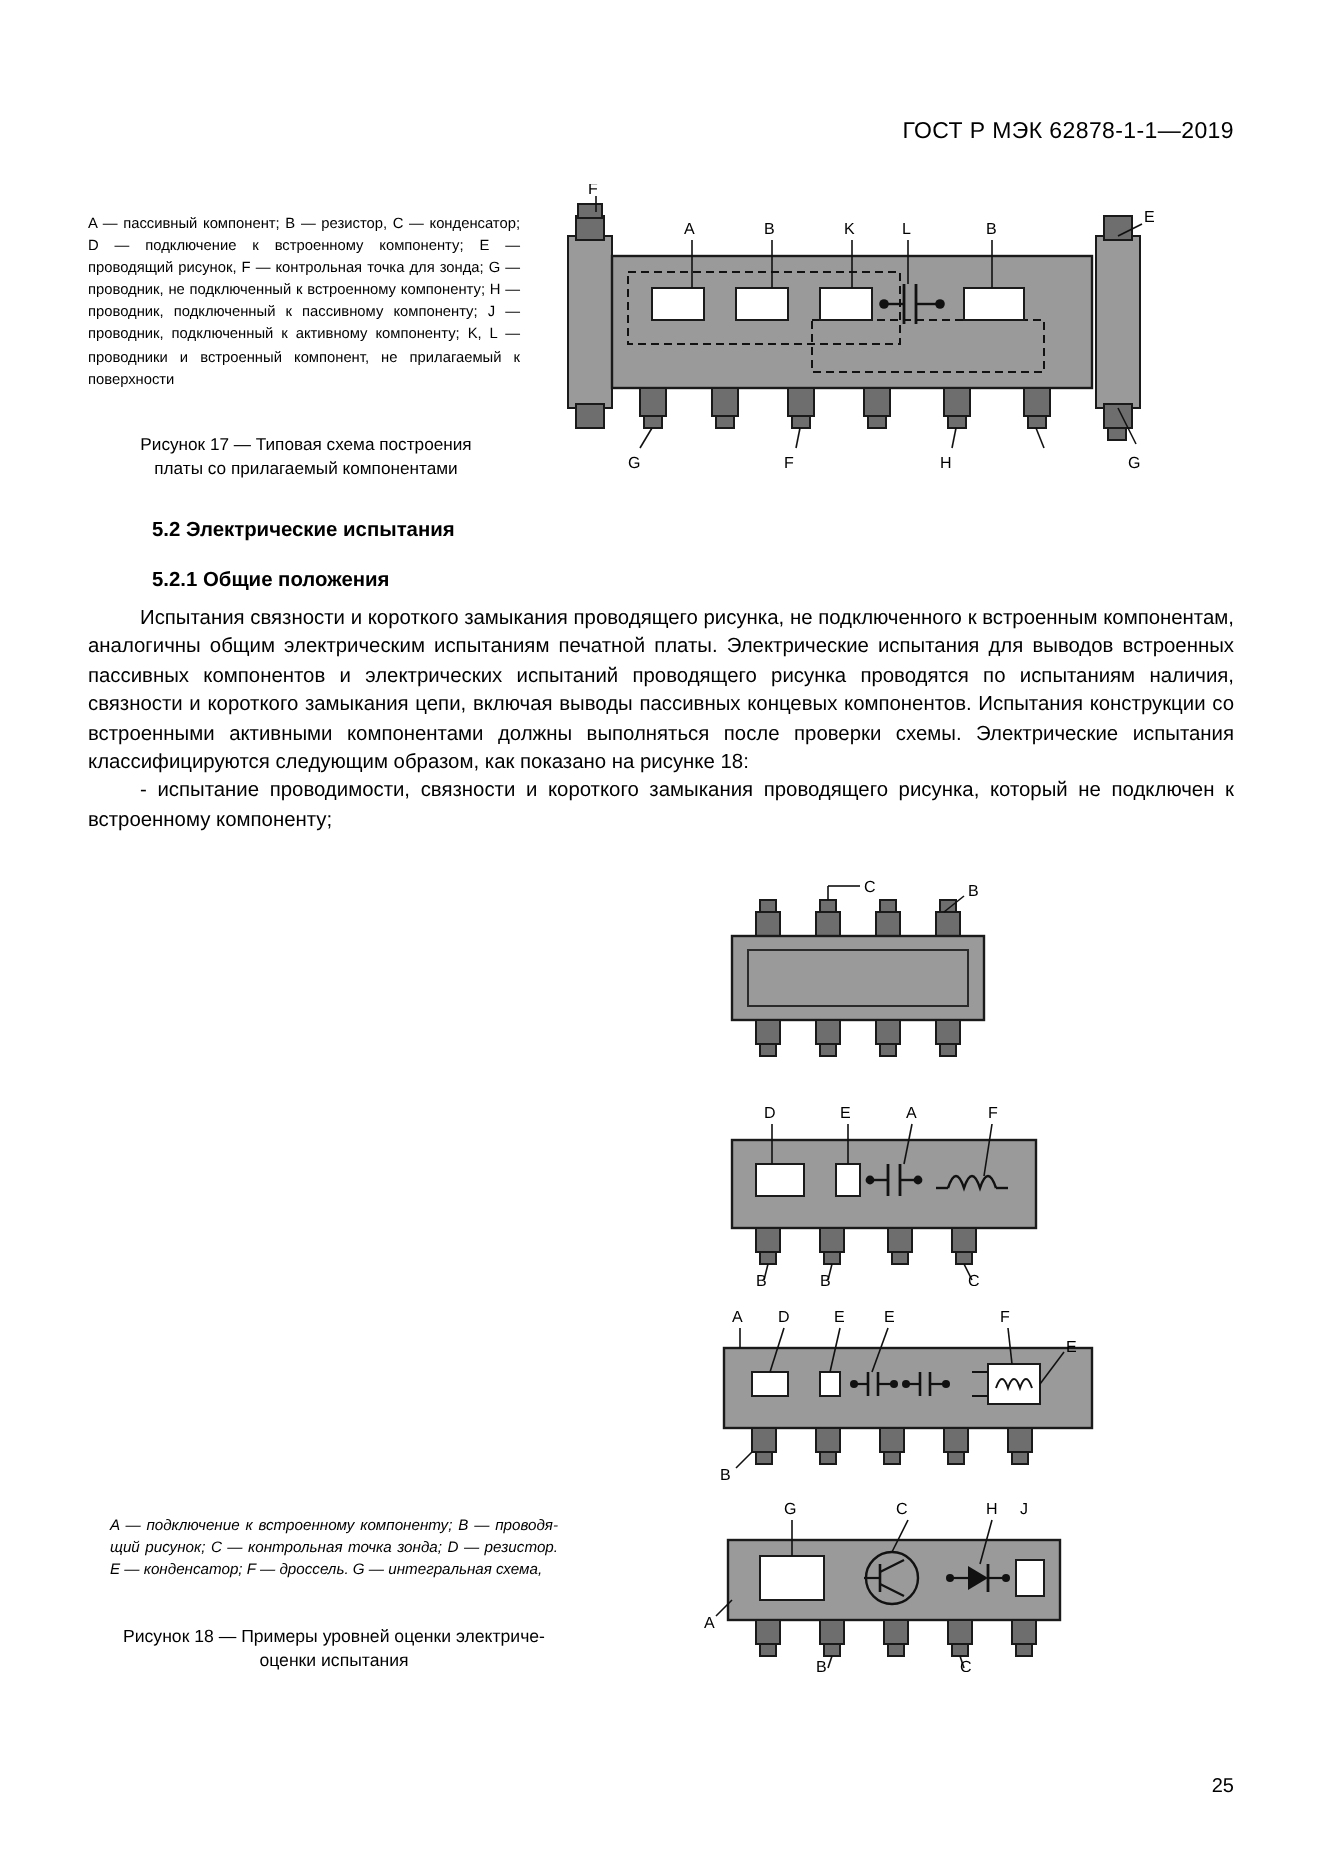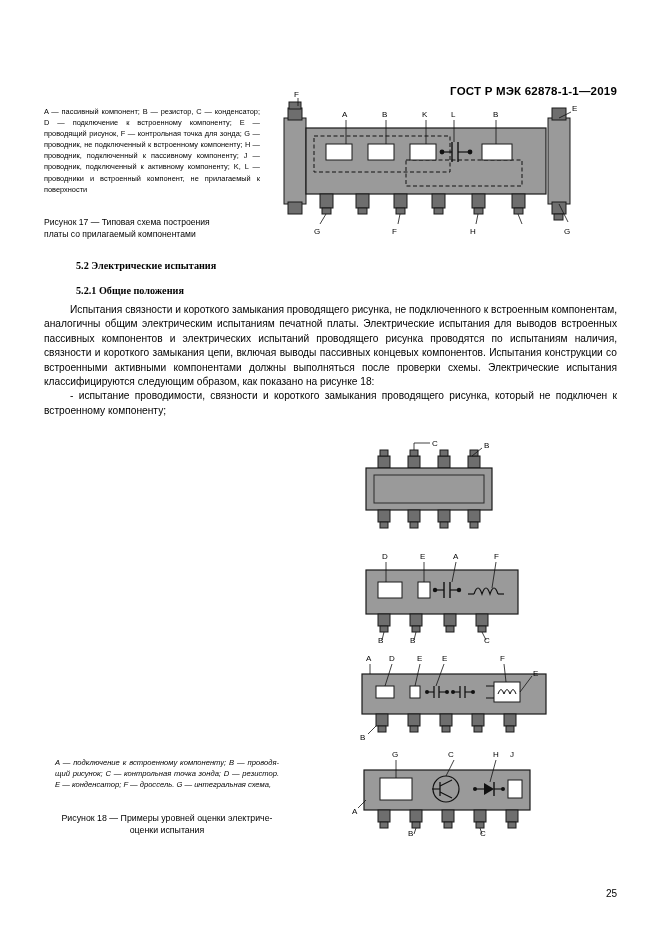--- a/index.html
+++ b/index.html
@@ -21,59 +21,58 @@
     width: 661px;
     height: 935px;
     background: #fff;
   }
   
   .std-header {
     position: absolute;
     top: 60px;
     right: 44px;
     font-size: 11.5px;
-    font-weight: bold;
+    font-weight: normal;
     letter-spacing: 0.2px;
     white-space: nowrap;
-    margin-top: 25px;
   }
   
   .fig17-legend {
     position: absolute;
     left: 44px;
     top: 106px;
     width: 216px;
     font-size: 7.4px;
     line-height: 11.1px;
     text-align: justify;
   }
   .fig17-caption {
     position: absolute;
     left: 44px;
     top: 216px;
     width: 218px;
     font-size: 8.6px;
     line-height: 12px;
+    text-align: center;
   }
   .fig17-caption .line2 { display: block; }
 
   
   .fig17 {
     position: absolute;
     left: 276px;
     top: 92px;
     width: 340px;
     height: 150px;
   }
   
   .sec-title {
     position: absolute;
     font-size: 10.2px;
     font-weight: bold;
-    font-family: Liberation Serif, serif;
   }
   #sec52 { left: 76px; top: 260px; }
   #sec521 { left: 76px; top: 285px; }
 
   .body-text {
     position: absolute;
     left: 44px;
     top: 303px;
     width: 573px;
     font-size: 10.2px;

